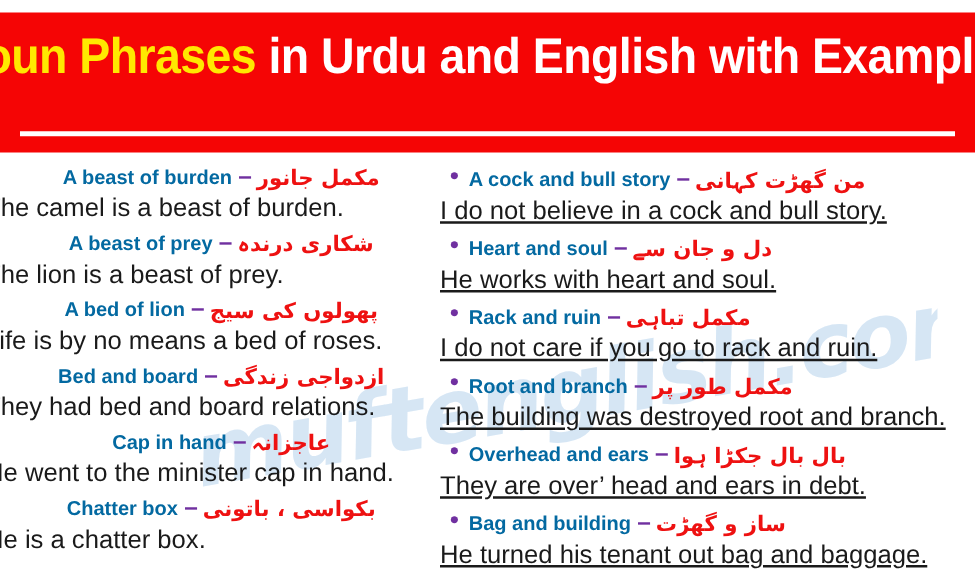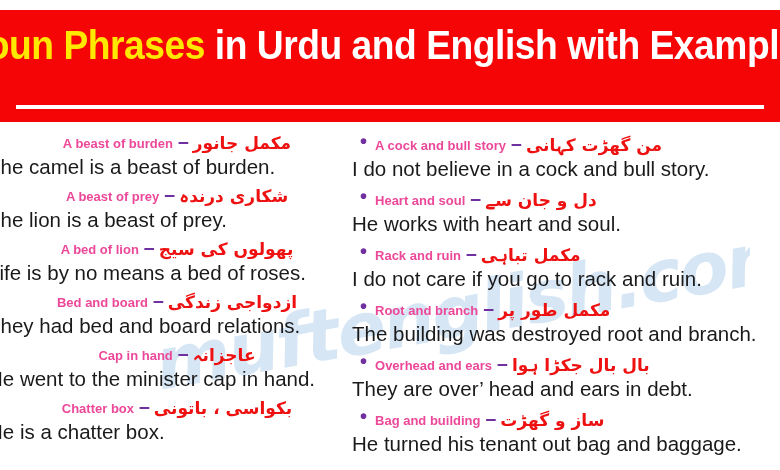--- a/index.html
+++ b/index.html
@@ -104,23 +104,23 @@
 
   .bullet {
     color: #7030a0;
     font-size: 20px;
     font-weight: bold;
     display: inline-block;
     vertical-align: 2px;
     margin-right: 8px;
   }
   .phrase-en {
-    color: #ec4899;
-    font-weight: bold;
-    font-size: 13px;
+    color: #0369a1;
+    font-weight: bold;
+    font-size: 16px;
     font-family: "Liberation Sans", sans-serif;
   }
   .dash {
     color: #7030a0;
     font-weight: bold;
     font-size: 19.5px;
     margin: 0 4px 0 5px;
   }
   .phrase-ur {
     color: #ee1111;
@@ -134,21 +134,21 @@
   }
   .sentence {
     color: #1a1a1a;
     font-size: 20.5px;
     font-family: "Liberation Sans", sans-serif;
     line-height: 1.22;
     white-space: nowrap;
     padding-bottom: 2px;
   }
   .col-left .sentence  { text-align: left; padding-left: 0px; }
-  .col-right .sentence { text-align: left; padding-left: 0px; }
+  .col-right .sentence { text-align: left; padding-left: 0px; text-decoration: underline; }
 </style>
 </head>
 <body>
 
 <div class="banner">
   <div class="banner-title">
     <span class="title-accent">Noun Phrases</span><span class="title-rest"> in Urdu and English with Examples</span>
   </div>
   <div class="banner-rule"></div>
 </div>

